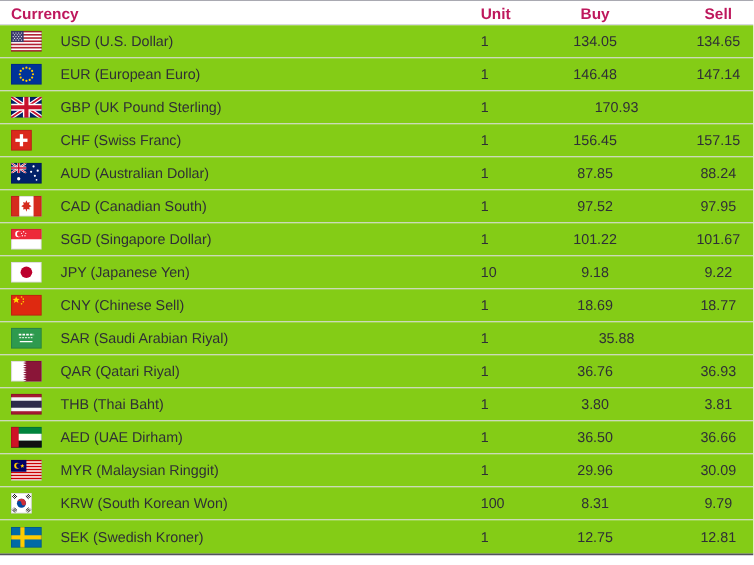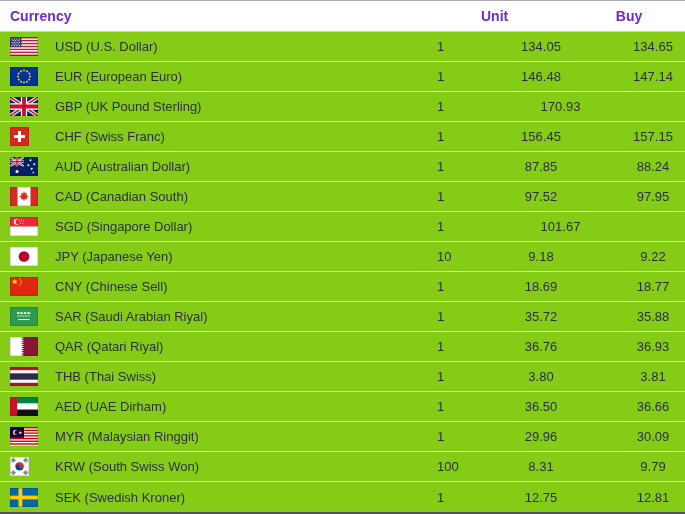--- a/index.html
+++ b/index.html
@@ -11,27 +11,26 @@
     border-top:1px solid #a9a9b1;
     border-bottom:2px solid #52525a;
     color:#2f2f36;
   }
   .row, .header-row{
     display:grid;
     grid-template-columns:427px 73px 90px 95px;
     align-items:center;
   }
   .header-row{
-    height:31px;
+    height:22px;
     background:#ffffff;
     border-bottom:1px solid #cfcfd8;
     font-size:14px;
     font-weight:700;
-    color:#6d28d9;
-    gap:44px;
+    color:#be185d;
   }
   .row{
     height:30px;
     background:#84cc16;
     border-bottom:1px solid #dcdce2;
     font-size:13px;
   }
   .row:last-child{ border-bottom:none; }
 
   .cell{ display:flex; align-items:center; height:100%; }
@@ -230,20 +229,21 @@
               <circle cx="13.4" cy="4.1" r=".6"></circle>
               <circle cx="12.7" cy="6.3" r=".6"></circle>
               <circle cx="10.3" cy="6.3" r=".6"></circle>
               <circle cx="9.6" cy="4.1" r=".6"></circle>
             </g>
           </svg>
         </span>
       <span>SGD (Singapore Dollar)</span>
     </div>
     <div class="cell c-unit">1</div>
+    <div class="cell c-buy">101.22</div>
     <div class="cell c-sell">101.67</div>
   </div>
 
   <div class="row">
     <div class="cell c-currency">
       <span class="flag">
           <svg viewBox="0 0 28 19">
             <rect width="28" height="19" fill="#fff"></rect>
             <circle cx="14" cy="9.5" r="5.3" fill="#BC002D"></circle>
           </svg>
@@ -284,21 +284,20 @@
             <g stroke="#fff">
               <path d="M7,6.2 h14" stroke-width="1.7" stroke-dasharray="2.4 1"></path>
               <path d="M7.5,9 h12" stroke-width=".9" stroke-dasharray="1.8 .8"></path>
               <path d="M8,12.5 h11.5" stroke-width="1.1"></path>
             </g>
           </svg>
         </span>
       <span>SAR (Saudi Arabian Riyal)</span>
     </div>
     <div class="cell c-unit">1</div>
-    <div class="cell c-buy">35.72</div>
     <div class="cell c-sell">35.88</div>
   </div>
 
   <div class="row">
     <div class="cell c-currency">
       <span class="flag">
           <svg viewBox="0 0 28 19">
             <rect width="28" height="19" fill="#fff"></rect>
             <path fill="#8A1538" d="M28,0 H11 L14.2,1.05 11,2.11 14.2,3.17 11,4.22 14.2,5.28 11,6.33 14.2,7.39 11,8.44 14.2,9.5 11,10.56 14.2,11.61 11,12.67 14.2,13.72 11,14.78 14.2,15.83 11,16.89 14.2,17.94 11,19 H28 Z"></path>
           </svg>
@@ -312,21 +311,21 @@
 
   <div class="row">
     <div class="cell c-currency">
       <span class="flag">
           <svg viewBox="0 0 28 19">
             <rect width="28" height="19" fill="#A51931"></rect>
             <rect y="3.17" width="28" height="12.66" fill="#F4F5F8"></rect>
             <rect y="6.33" width="28" height="6.34" fill="#2D2A4A"></rect>
           </svg>
         </span>
-      <span>THB (Thai Swiss)</span>
+      <span>THB (Thai Baht)</span>
     </div>
     <div class="cell c-unit">1</div>
     <div class="cell c-buy">3.80</div>
     <div class="cell c-sell">3.81</div>
   </div>
 
   <div class="row">
     <div class="cell c-currency">
       <span class="flag">
           <svg viewBox="0 0 28 19">
@@ -386,21 +385,21 @@
               </g>
               <g transform="translate(3.3,15.7) rotate(45)">
                 <path d="M-1.8,-1.3 h3.6 M-1.8,0 h3.6 M-1.8,1.3 h3.6"></path>
               </g>
               <g transform="translate(15.7,15.7) rotate(-45)">
                 <path d="M-1.8,-1.3 h3.6 M-1.8,0 h3.6 M-1.8,1.3 h3.6"></path>
               </g>
             </g>
           </svg>
         </span>
-      <span>KRW (South Swiss Won)</span>
+      <span>KRW (South Korean Won)</span>
     </div>
     <div class="cell c-unit">100</div>
     <div class="cell c-buy">8.31</div>
     <div class="cell c-sell">9.79</div>
   </div>
 
   <div class="row">
     <div class="cell c-currency">
       <span class="flag">
           <svg viewBox="0 0 28 19">

